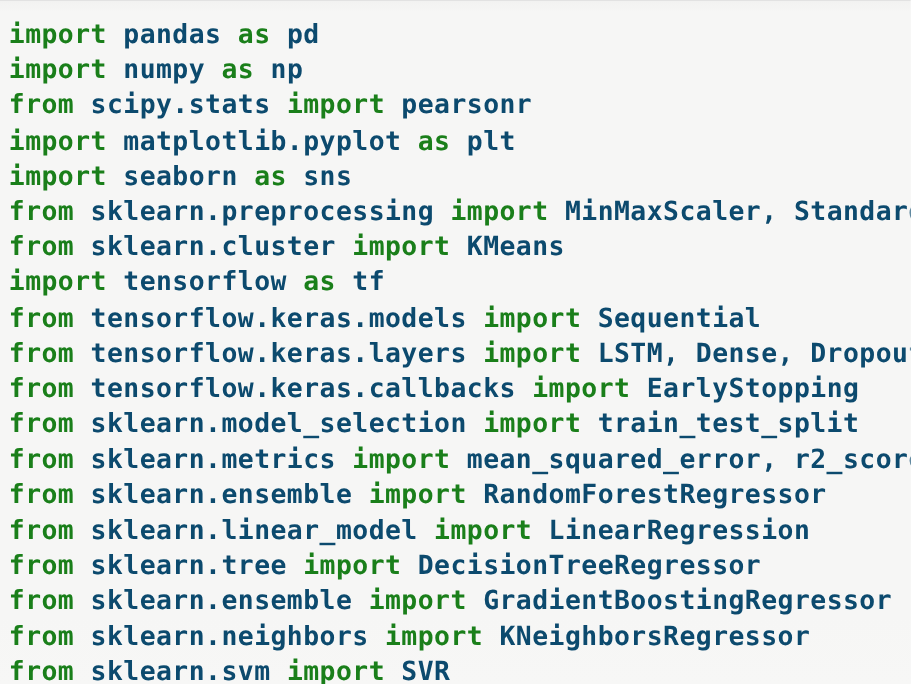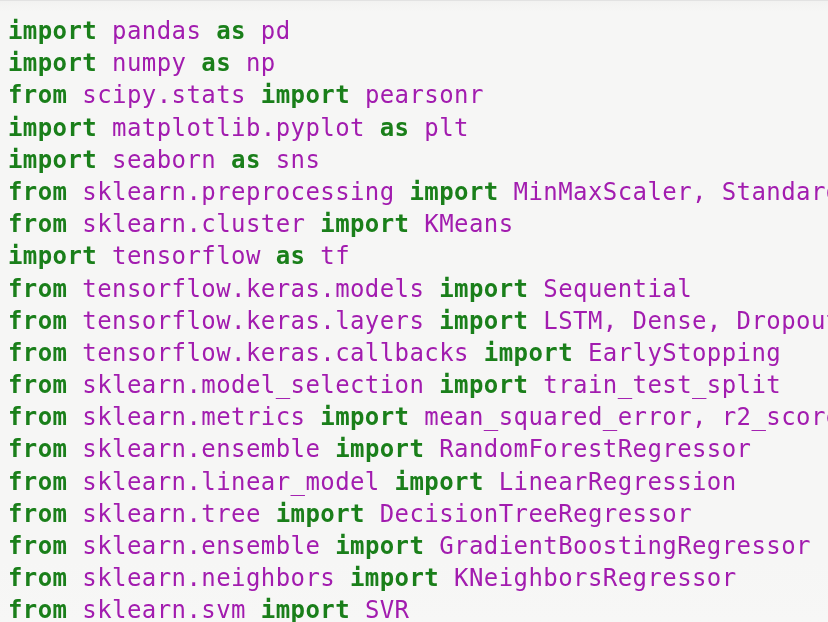--- a/index.html
+++ b/index.html
@@ -52,22 +52,22 @@
     -webkit-font-smoothing: antialiased;
   }
 
   .kw {
     color: #1a7f1a;
     font-weight: bold;
     text-align: center;
   }
 
   .tok {
-    color: #a21caf;
-    font-weight: normal;
+    color: #0c4a6e;
+    font-weight: bold;
   }
 </style>
 </head>
 <body>
 
 <div id="code-snippet" style="background: rgb(245, 245, 244);">
   <pre id="code-lines" style="color: rgb(43, 43, 43);"><div class="code-line"><span class="kw">import</span><span class="tok"> pandas </span><span class="kw">as</span><span class="tok"> pd</span></div><div class="code-line"><span class="kw">import</span><span class="tok"> numpy </span><span class="kw">as</span><span class="tok"> np</span></div><div class="code-line"><span class="kw">from</span><span class="tok"> scipy.stats </span><span class="kw">import</span><span class="tok"> pearsonr</span></div><div class="code-line"><span class="kw">import</span><span class="tok"> matplotlib.pyplot </span><span class="kw">as</span><span class="tok"> plt</span></div><div class="code-line"><span class="kw">import</span><span class="tok"> seaborn </span><span class="kw">as</span><span class="tok"> sns</span></div><div class="code-line"><span class="kw">from</span><span class="tok"> sklearn.preprocessing </span><span class="kw">import</span><span class="tok"> MinMaxScaler, StandardScaler</span></div><div class="code-line"><span class="kw">from</span><span class="tok"> sklearn.cluster </span><span class="kw">import</span><span class="tok"> KMeans</span></div><div class="code-line"><span class="kw">import</span><span class="tok"> tensorflow </span><span class="kw">as</span><span class="tok"> tf</span></div><div class="code-line"><span class="kw">from</span><span class="tok"> tensorflow.keras.models </span><span class="kw">import</span><span class="tok"> Sequential</span></div><div class="code-line"><span class="kw">from</span><span class="tok"> tensorflow.keras.layers </span><span class="kw">import</span><span class="tok"> LSTM, Dense, Dropout</span></div><div class="code-line"><span class="kw">from</span><span class="tok"> tensorflow.keras.callbacks </span><span class="kw">import</span><span class="tok"> EarlyStopping</span></div><div class="code-line"><span class="kw">from</span><span class="tok"> sklearn.model_selection </span><span class="kw">import</span><span class="tok"> train_test_split</span></div><div class="code-line"><span class="kw">from</span><span class="tok"> sklearn.metrics </span><span class="kw">import</span><span class="tok"> mean_squared_error, r2_score</span></div><div class="code-line"><span class="kw">from</span><span class="tok"> sklearn.ensemble </span><span class="kw">import</span><span class="tok"> RandomForestRegressor</span></div><div class="code-line"><span class="kw">from</span><span class="tok"> sklearn.linear_model </span><span class="kw">import</span><span class="tok"> LinearRegression</span></div><div class="code-line"><span class="kw">from</span><span class="tok"> sklearn.tree </span><span class="kw">import</span><span class="tok"> DecisionTreeRegressor</span></div><div class="code-line"><span class="kw">from</span><span class="tok"> sklearn.ensemble </span><span class="kw">import</span><span class="tok"> GradientBoostingRegressor</span></div><div class="code-line"><span class="kw">from</span><span class="tok"> sklearn.neighbors </span><span class="kw">import</span><span class="tok"> KNeighborsRegressor</span></div><div class="code-line"><span class="kw">from</span><span class="tok"> sklearn.svm </span><span class="kw">import</span><span class="tok"> SVR</span></div></pre>
 </div>
 
 </body></html>

